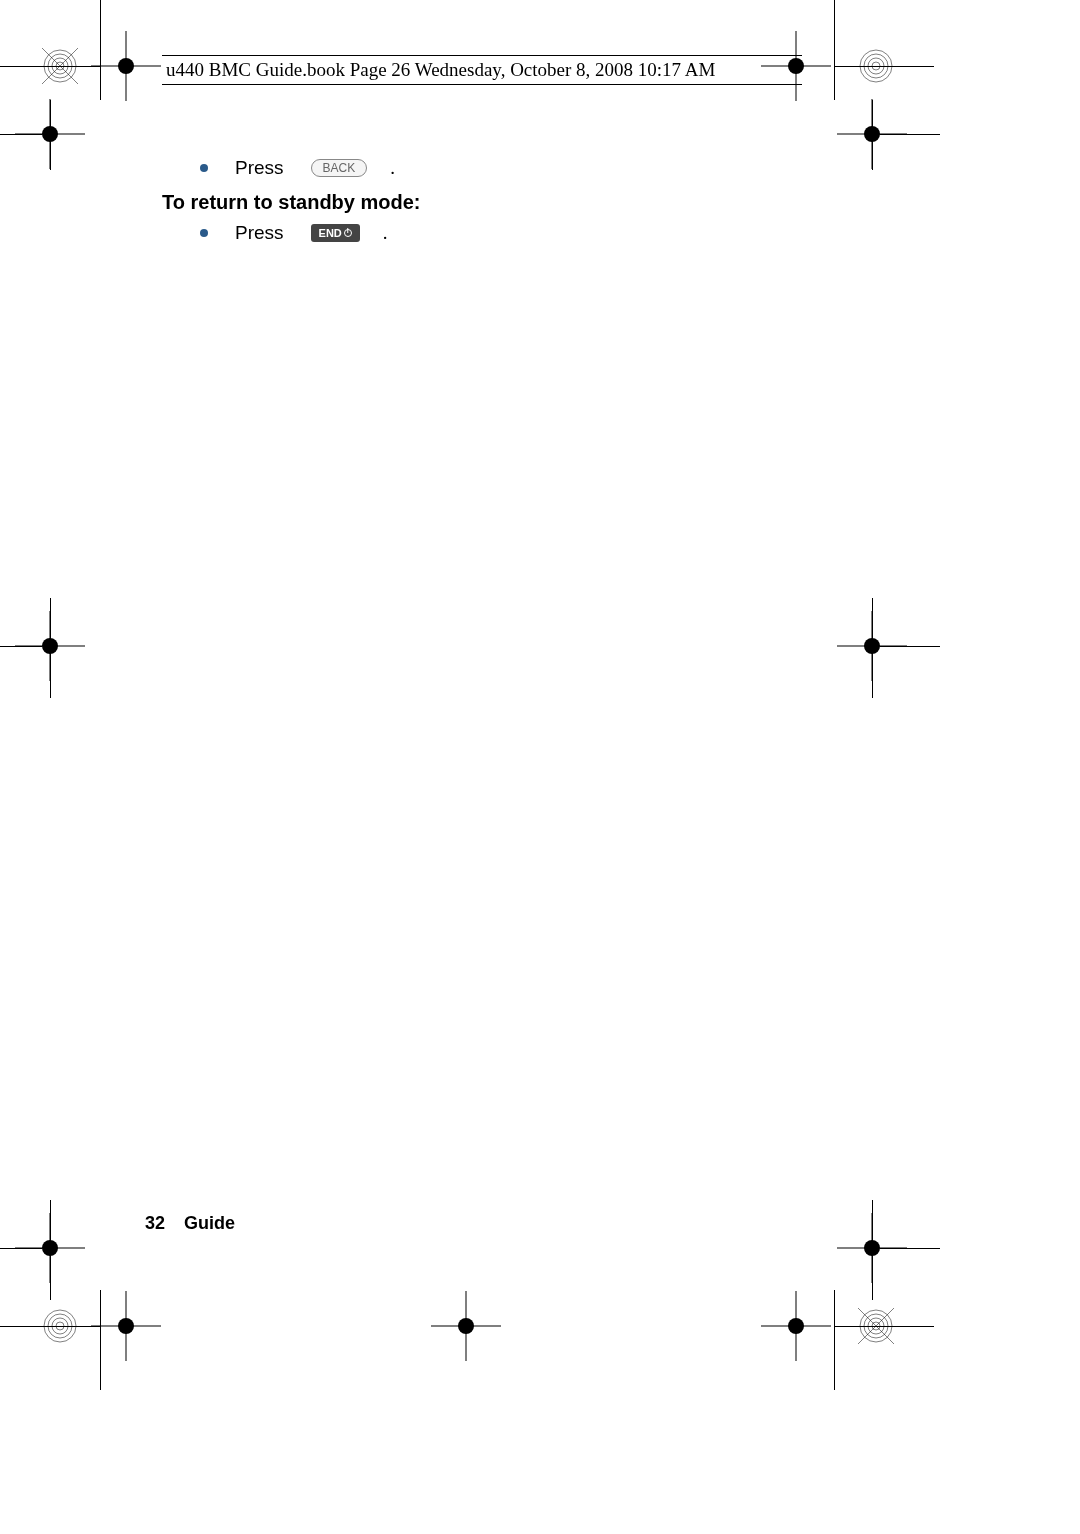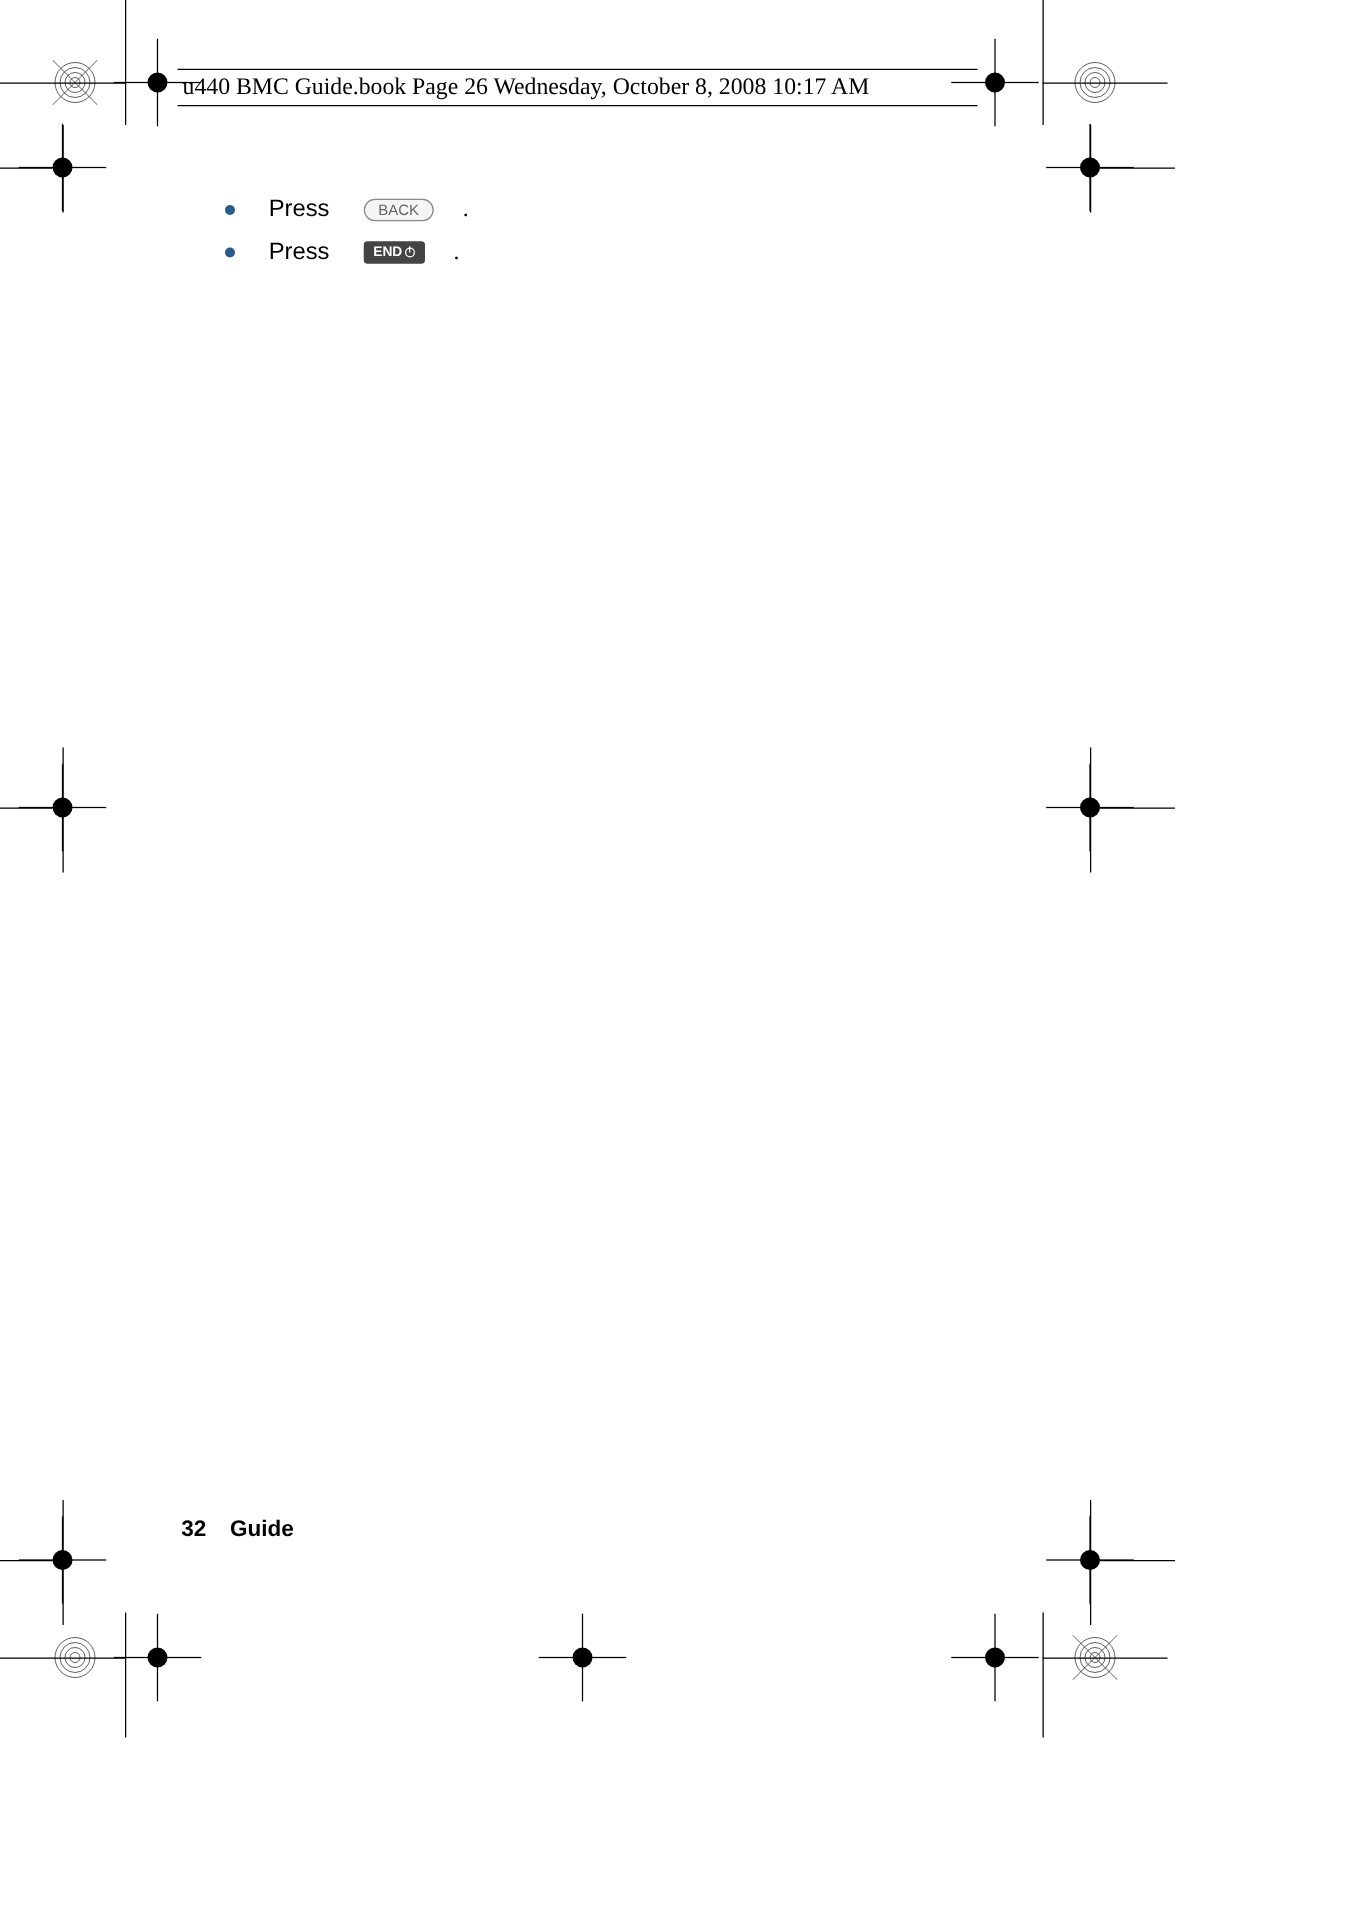--- a/index.html
+++ b/index.html
@@ -46,21 +46,21 @@
     }
     .vline {
       position: absolute;
       width: 1px;
       background: #000;
     }
     
     
     .content {
       position: absolute;
-      left: 142px;
+      left: 162px;
       top: 55px;
       width: 640px;
     }
     
     .header-line {
       border-top: 1px solid #000;
       border-bottom: 1px solid #000;
       padding: 3px 4px;
       font-size: 19px;
       font-family: 'Times New Roman', serif;
@@ -255,20 +255,21 @@
   </div>
 
 
   <div class="bullet-line">
     <span class="bullet"></span>
     <span class="press-text">Press</span>
     <span class="key-back">BACK</span>
     <span class="period">.</span>
   </div>
 
+  <div class="h2">To return to standby mode:</div>
   <div class="bullet-line">
     <span class="bullet"></span>
     <span class="press-text">Press</span>
     <span class="key-end">
       <span>END</span>
       <span class="power-icon"></span>
     </span>
     <span class="period">.</span>
   </div>
 </div>

